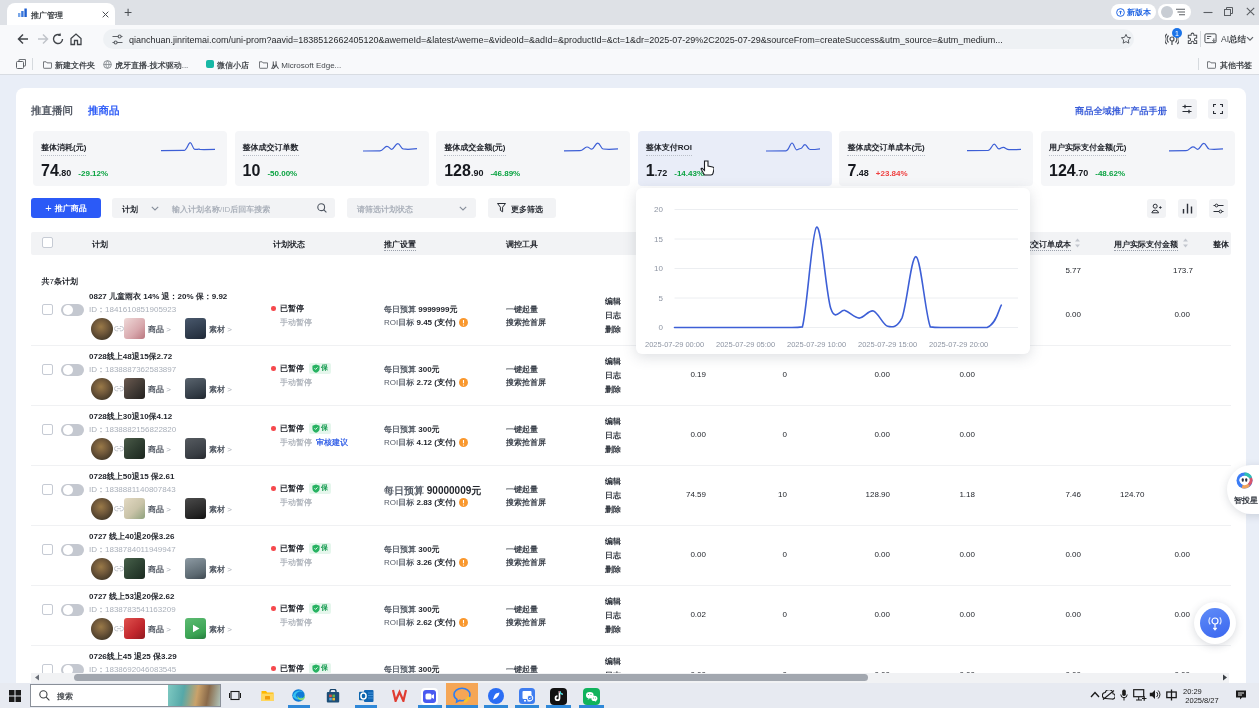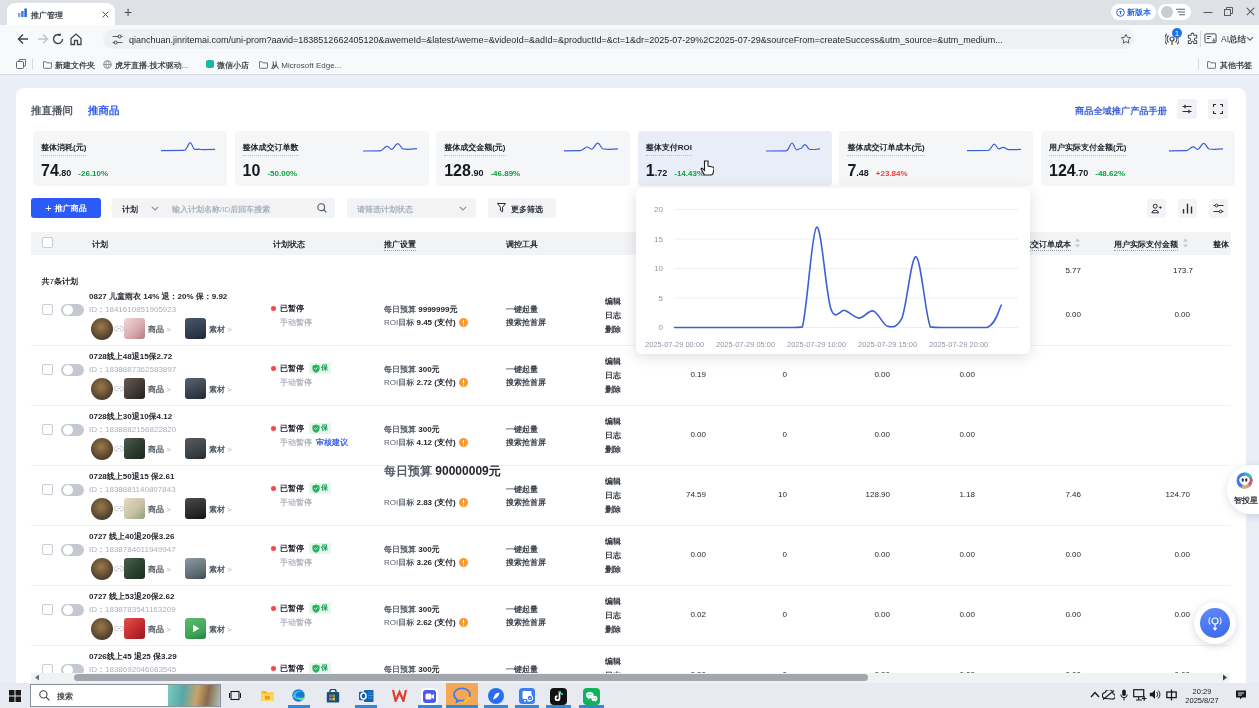--- a/index.html
+++ b/index.html
@@ -128,21 +128,21 @@
   </svg>
 <div class="a" style="left:1208px;top:99px;width:20px;height:20px;background:#f1f2f5;border-radius:3px"></div>
 <svg class="a" style="left:1213px;top:104px" width="10" height="10" viewBox="0 0 10 10">
     <path d="M3 0.5H0.5V3M7 0.5H9.5V3M3 9.5H0.5V7M7 9.5H9.5V7" fill="none" stroke="#2c3038" stroke-width="1.2"></path>
   </svg>
 <div class="a" style="left:33.0px;top:131px;width:194px;height:55px;background:#f5f6f8;border-radius:4px"></div>
 <div class="a" style="left:41.0px;top:142px;font-size:8px;font-weight:bold;color:#23262d;border-bottom:1px dotted #b9bec7;padding-bottom:2px"><i class="k">整</i><i class="k">体</i><i class="k">消</i><i class="k">耗</i>(<i class="k">元</i>)</div>
 <svg class="a" style="left:160.0px;top:140px" width="56" height="14" viewBox="0 0 56 14">
     <path d="M1,10.6 L24,10.4 C27,10.4 28.2,2.6 30.2,2.6 C32.2,2.6 32.6,9.2 34.8,9.4 C37,9.6 38,8.9 40,9.3 L44,9.7 L55,9.3" fill="none" stroke="#3d5fd6" stroke-width="1.2"></path>
   </svg>
-<div class="a" style="left:41.0px;top:162px;font-size:16px;font-weight:bold;color:#16191f">74<span style="font-size:9px">.80</span><span style="font-size:8px;color:#0aa341;margin-left:7px;font-weight:bold">-26.10%</span></div>
+<div class="a" style="left:41.0px;top:162px;font-size:16px;font-weight:bold;color:#16191f">74<span style="font-size:9px">.80</span><span style="font-size:8px;color:#0aa341;margin-left:7px;font-weight:bold">-29.12%</span></div>
 <div class="a" style="left:234.6px;top:131px;width:194px;height:55px;background:#f5f6f8;border-radius:4px"></div>
 <div class="a" style="left:242.6px;top:142px;font-size:8px;font-weight:bold;color:#23262d;border-bottom:1px dotted #b9bec7;padding-bottom:2px"><i class="k">整</i><i class="k">体</i><i class="k">成</i><i class="k">交</i><i class="k">订</i><i class="k">单</i><i class="k">数</i></div>
 <svg class="a" style="left:361.6px;top:140px" width="56" height="14" viewBox="0 0 56 14">
     <path d="M1,11 L18,10.8 C21,10.8 22.4,6.6 24.8,6.4 C27.2,6.2 27.8,9.4 29.8,9.4 C31.8,9.4 33.4,3.6 35.8,3.6 C38.2,3.6 38.8,8.6 41.2,8.9 L46,9.3 L55,8.7" fill="none" stroke="#3d5fd6" stroke-width="1.2"></path>
   </svg>
 <div class="a" style="left:242.6px;top:162px;font-size:16px;font-weight:bold;color:#16191f">10<span style="font-size:9px"></span><span style="font-size:8px;color:#0aa341;margin-left:7px;font-weight:bold">-50.00%</span></div>
 <div class="a" style="left:436.2px;top:131px;width:194px;height:55px;background:#f5f6f8;border-radius:4px"></div>
 <div class="a" style="left:444.2px;top:142px;font-size:8px;font-weight:bold;color:#23262d;border-bottom:1px dotted #b9bec7;padding-bottom:2px"><i class="k">整</i><i class="k">体</i><i class="k">成</i><i class="k">交</i><i class="k">金</i><i class="k">额</i>(<i class="k">元</i>)</div>
 <svg class="a" style="left:563.2px;top:140px" width="56" height="14" viewBox="0 0 56 14">
     <path d="M1,10.8 L17,10.7 C20,10.7 21.4,7.2 23.8,7 C26.2,6.8 26.8,9.2 28.8,9.2 C30.8,9.2 32.4,3.2 34.8,3.2 C37.2,3.2 37.8,8.8 40.2,9 L46,9.4 L55,8.9" fill="none" stroke="#3d5fd6" stroke-width="1.2"></path>
@@ -381,36 +381,36 @@
       <svg width="8" height="9" viewBox="0 0 9 10" style="display:inline-block;vertical-align:-1px">
         <path d="M4.5 0.5L8.5 2v3.2c0 2.3-1.8 3.8-4 4.5-2.2-0.7-4-2.2-4-4.5V2z" fill="#27b261"></path>
         <path d="M2.8 4.8l1.2 1.2 2.2-2.2" stroke="#fff" stroke-width="1" fill="none"></path>
       </svg>
       <span style="font-size:7px;color:#169b50"><i class="k">保</i></span>
     </span>
   </div>
 <div class="a f" style="left:280px;top:497px;gap:4px">
     <span style="font-size:8px;color:#b0b5bd"><i class="k">手</i><i class="k">动</i><i class="k">暂</i><i class="k">停</i></span>
   </div>
-<div class="a" style="left:384px;top:463px;font-size:12px;color:#565d68"><i class="k">每</i><i class="k">日</i><i class="k">预</i><i class="k">算</i> <b style="color:#23262d">90000009<i class="k">元</i></b></div>
+<div class="a" style="left:384px;top:484px;font-size:10px;color:#565d68"><i class="k">每</i><i class="k">日</i><i class="k">预</i><i class="k">算</i> <b style="color:#23262d">90000009<i class="k">元</i></b></div>
 <div class="a" style="left:384px;top:497px;font-size:8px;color:#565d68;white-space:nowrap">ROI<i class="k">目</i><i class="k">标</i> <b style="color:#23262d">2.83 (<i class="k">支</i><i class="k">付</i>)</b><svg width="9" height="9" viewBox="0 0 9 9" style="display:inline-block;vertical-align:-1.5px;margin-left:3px">
       <circle cx="4.5" cy="4.5" r="4.5" fill="#f9982f"></circle>
       <path d="M4.5 2v3.2M4.5 6.4v1.2" stroke="#fff" stroke-width="1.1"></path>
     </svg></div>
 <div class="a" style="left:506px;top:483.5px;font-size:8px;color:#3c424c"><i class="k">一</i><i class="k">键</i><i class="k">起</i><i class="k">量</i></div>
 <div class="a" style="left:506px;top:497px;font-size:8px;color:#3c424c"><i class="k">搜</i><i class="k">索</i><i class="k">抢</i><i class="k">首</i><i class="k">屏</i></div>
 <div class="a" style="left:605px;top:475.5px;font-size:8px;color:#2f343d"><i class="k">编</i><i class="k">辑</i></div>
 <div class="a" style="left:605px;top:489.5px;font-size:8px;color:#2f343d"><i class="k">日</i><i class="k">志</i></div>
 <div class="a" style="left:605px;top:503.5px;font-size:8px;color:#2f343d"><i class="k">删</i><i class="k">除</i></div>
 <div class="a" style="left:636px;top:489.5px;width:70px;text-align:right;font-size:8px;color:#23262d">74.59</div>
 <div class="a" style="left:717px;top:489.5px;width:70px;text-align:right;font-size:8px;color:#23262d">10</div>
 <div class="a" style="left:820px;top:489.5px;width:70px;text-align:right;font-size:8px;color:#23262d">128.90</div>
 <div class="a" style="left:905px;top:489.5px;width:70px;text-align:right;font-size:8px;color:#23262d">1.18</div>
 <div class="a" style="left:1011px;top:489.5px;width:70px;text-align:right;font-size:8px;color:#23262d">7.46</div>
-<div class="a" style="left:1120px;top:489.5px;width:70px;text-align:right;font-size:8px;color:#23262d">124.70</div>
+<div class="a" style="left:1120px;top:489.5px;width:70px;font-size:8px;color:#23262d">124.70</div>
 <div class="a" style="left:31px;top:525px;width:1200px;height:1px;background:#f0f1f3"></div>
 <div class="a" style="left:42px;top:544px;width:11px;height:11px;background:#fff;border:1px solid #c6cbd4;border-radius:2px"></div>
 <div class="a" style="left:61px;top:544px;width:23px;height:12px;background:#c4c8d0;border-radius:6px"></div>
 <div class="a" style="left:62.5px;top:545px;width:10px;height:10px;background:#fff;border-radius:50%"></div>
 <div class="a" style="left:89px;top:530.5px;font-size:8px;font-weight:bold;color:#23262d">0727 <i class="k">线</i><i class="k">上</i>40<i class="k">退</i>20<i class="k">保</i>3.26</div>
 <div class="a" style="left:89px;top:543.5px;font-size:8px;color:#aab0ba">ID<i class="k">：</i>1838784011949947</div>
 <div class="a" style="left:91px;top:558px;width:22px;height:22px;border-radius:50%;background:radial-gradient(circle at 45% 40%,#9a7a48 0%,#70583a 40%,#463a28 75%,#2e2519 100%)"></div>
 <div class="a" style="left:114px;top:565px">
     <svg width="10" height="8" viewBox="0 0 12 9">
       <path d="M5 6.7H3.2a2.6 2.6 0 1 1 0-5.2H5M7 1.5h1.8a2.6 2.6 0 1 1 0 5.2H7M3.8 4.1h4.4" stroke="#c3c7ce" stroke-width="1.2" fill="none"></path>
@@ -706,17 +706,17 @@
     <path d="M9 9.5h4.5M11.2 7.3v4.4" stroke="#1a1a1a" stroke-width="1.2"></path>
   </svg>
 <svg class="a" style="left:1149px;top:689px" width="12" height="11" viewBox="0 0 12 11">
     <path d="M0.8 3.8h2.4L6 1v9L3.2 7.2H0.8z" fill="#1a1a1a"></path>
     <path d="M7.5 3a3.2 3.2 0 0 1 0 5M9.2 1.5a5.5 5.5 0 0 1 0 8" fill="none" stroke="#1a1a1a" stroke-width="1"></path>
   </svg>
 <svg class="a" style="left:1166px;top:689px" width="11" height="12" viewBox="0 0 11 12">
     <path d="M5.5 0.5v11" stroke="#1a1a1a" stroke-width="1.3"></path>
     <rect x="0.8" y="3" width="9.4" height="5.6" fill="none" stroke="#1a1a1a" stroke-width="1.3"></rect>
   </svg>
-<div class="a" style="left:1183px;top:687px;width:38px;text-align:center;font-size:7.5px;color:#1a1a1a">20:29</div>
+<div class="a" style="left:1183px;top:687px;width:38px;font-size:7.5px;color:#1a1a1a">20:29</div>
 <div class="a" style="left:1178px;top:696px;width:48px;text-align:center;font-size:7.5px;color:#1a1a1a">2025/8/27</div>
 <svg class="a" style="left:1235px;top:689px" width="12" height="12" viewBox="0 0 12 12">
     <path d="M1 1.5h10v7H7l-2 2v-2H1z" fill="#1a1a1a"></path>
     <path d="M3 4h6M3 6h4" stroke="#fff" stroke-width="0.9"></path>
   </svg>
 </body></html>

